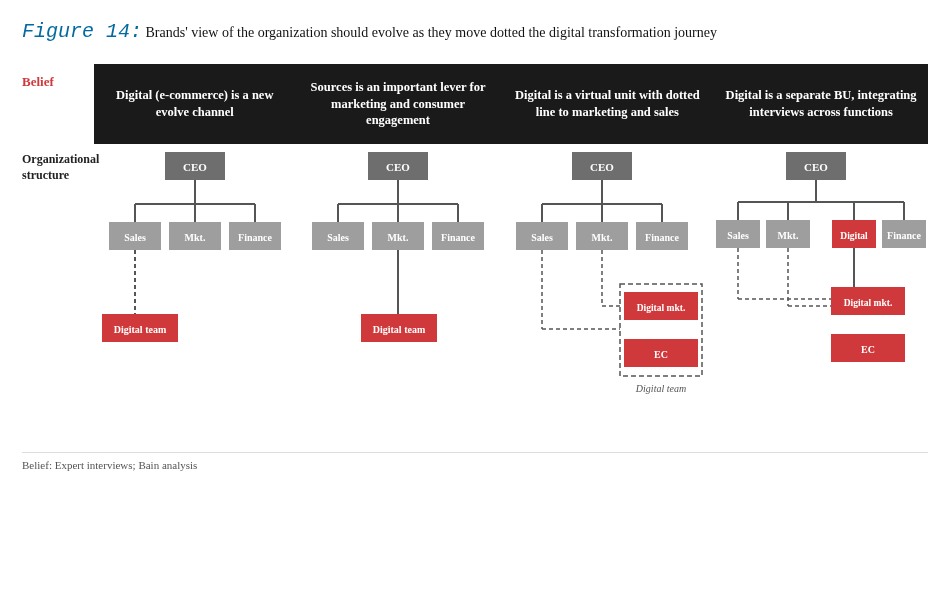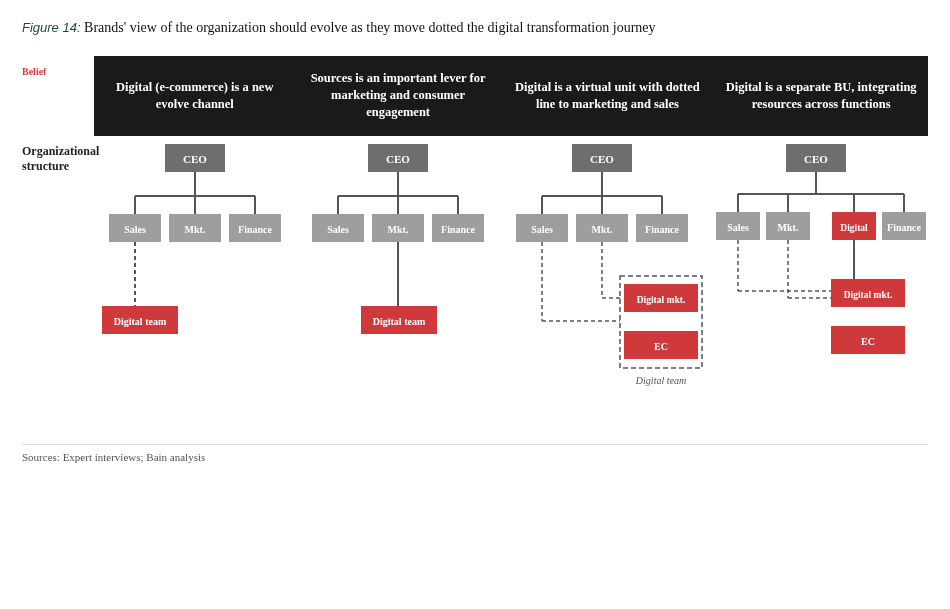--- a/index.html
+++ b/index.html
@@ -14,39 +14,39 @@
     }
 
     .figure-title {
       font-size: 14px;
       line-height: 1.4;
       margin-bottom: 18px;
       color: #111;
     }
     .figure-title .fig-label {
       font-style: italic;
-      color: #14532d;
-      font-size: 13px;
-      font-family: Liberation Sans, sans-serif;
+      color: #0369a1;
+      font-size: 20px;
+      font-family: Liberation Mono, monospace;
     }
 
     .main-table {
       width: 100%;
       border-collapse: collapse;
     }
 
     
     .header-row td {
       vertical-align: top;
       padding: 0;
     }
     .belief-label {
       color: #d0393b;
       font-weight: bold;
-      font-size: 10px;
+      font-size: 13px;
       padding-top: 10px;
       padding-right: 10px;
       width: 72px;
       vertical-align: middle;
     }
     .belief-box {
       background: #1a1a1a;
       color: #fff;
       text-align: center;
       padding: 12px 10px;
@@ -129,21 +129,21 @@
     </td>
 
     <td class="col-header">
       <div class="belief-box">
         <span>Digital is a virtual unit with dotted line to marketing and sales</span>
       </div>
     </td>
 
     <td class="col-header">
       <div class="belief-box">
-        <span>Digital is a separate BU, integrating resources across functions</span>
+        <span>Digital is a separate BU, integrating interviews across functions</span>
       </div>
     </td>
   </tr>
 
   <tr class="org-row">
     <td>
       <div class="org-label">Organizational structure</div>
     </td>
 
     <td class="org-diagram">
@@ -276,13 +276,13 @@
           <text x="152" y="209" text-anchor="middle" fill="white" font-size="10" font-weight="bold">EC</text>
 
           <line x1="138" y1="104" x2="138" y2="143" stroke="#555" stroke-width="2"></line>
         </svg>
       </div>
     </td>
   </tr>
 </tbody>
   </table>
 
-<div class="sources">Sources: Expert interviews; Bain analysis</div>
+<div class="sources">Belief: Expert interviews; Bain analysis</div>
 
 </body></html>

